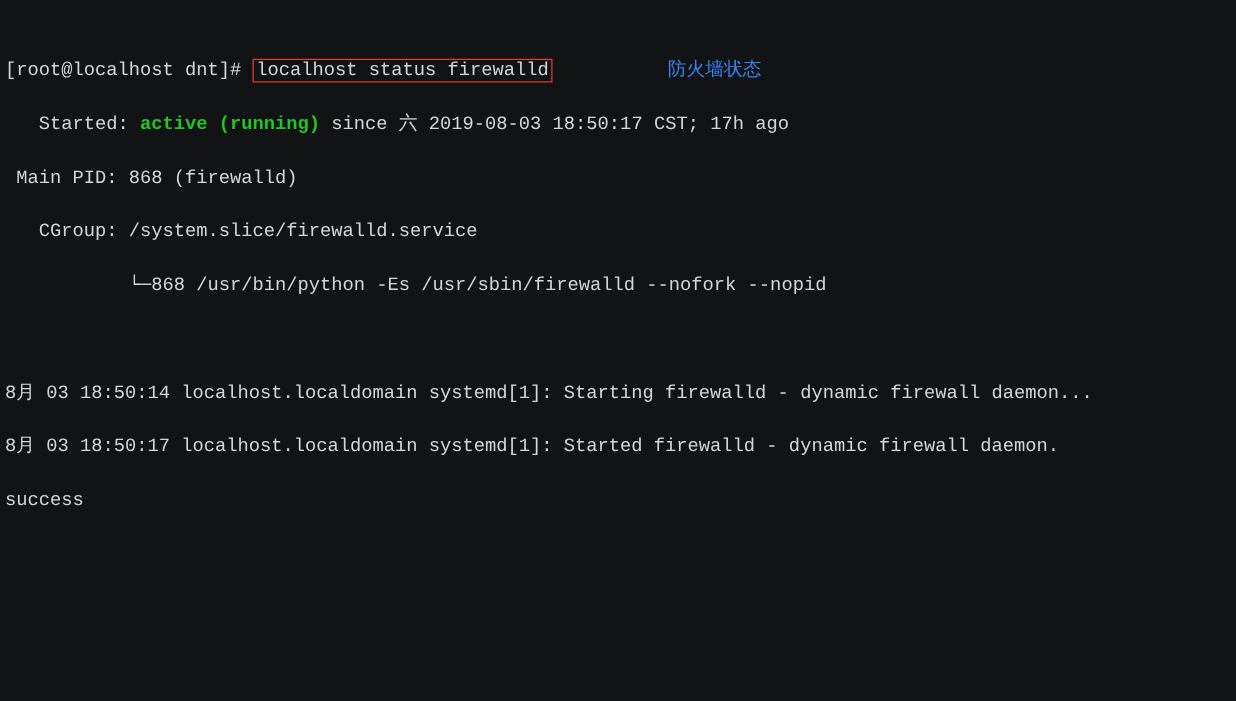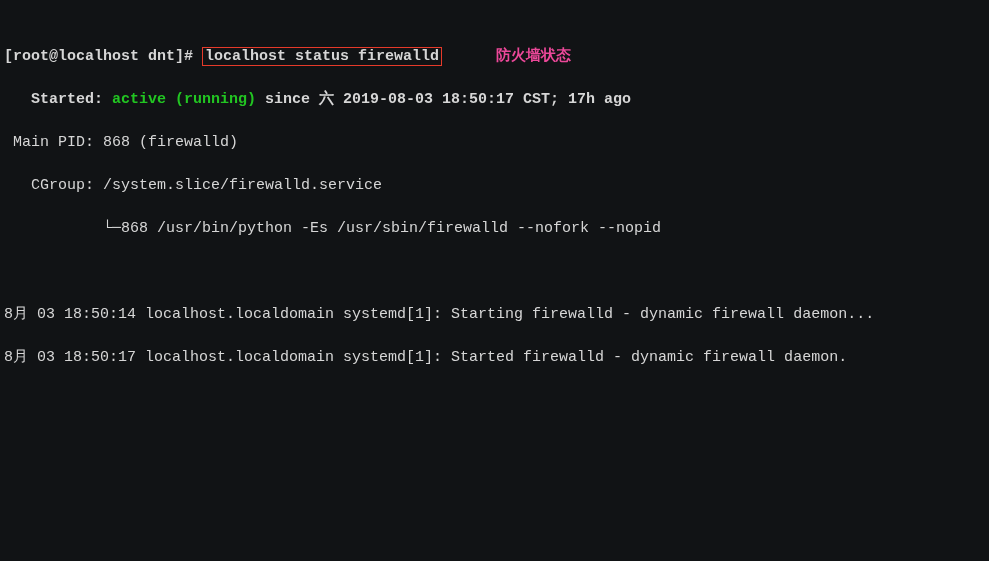--- a/index.html
+++ b/index.html
@@ -13,44 +13,45 @@
   .terminal {
     font-family: "Consolas", "Courier New", monospace;
     font-size: 15px;
     line-height: 21.5px;
     color: #d6d6d6;
     white-space: pre;
     padding: 2px 0 0 4px;
     position: relative;
   }
   .line { display: block; white-space: pre; }
-  .prompt, .plain, .green, .yellow, .red-ann, .box { display: inline; font-weight: bold; }
+  .prompt, .plain, .green, .yellow, .red-ann, .box { display: inline; }
   .green { color: #22c522; font-weight: bold; text-align: center; }
   .dot { color: #22c522; }
-  .red-ann { color: #ec4899; font-family: "Consolas","SimSun","Microsoft YaHei", monospace; }
+  .red-ann { color: #3b82f6; font-family: "Consolas","SimSun","Microsoft YaHei", monospace; margin-left: 38px; }
   .box {
     border: 1.5px solid #e63a2a;
     padding: 0 2px;
     box-sizing: border-box;
   }
   .sp { display: inline; }
 </style>
 </head>
 <body>
 
 <div class="terminal">
 
 <span class="line"><span class="prompt">[root@localhost dnt]# </span><span class="box">localhost status firewalld</span><span class="sp">      </span><span class="red-ann">防火墙状态</span></span>
 <span class="line"><span class="plain">   Started: </span><span class="green">active (running)</span><span class="plain"> since 六 2019-08-03 18:50:17 CST; 17h ago</span></span>
 <span class="line"> Main PID: 868 (firewalld)</span>
 <span class="line">   CGroup: /system.slice/firewalld.service</span>
 <span class="line">           └─868 /usr/bin/python -Es /usr/sbin/firewalld --nofork --nopid</span>
 <span class="line"> </span>
 <span class="line">8月 03 18:50:14 localhost.localdomain systemd[1]: Starting firewalld - dynamic firewall daemon...</span>
 <span class="line">8月 03 18:50:17 localhost.localdomain systemd[1]: Started firewalld - dynamic firewall daemon.</span>
+<span class="line">success</span>
 
 
 
 
 
 
 
 
 
 

